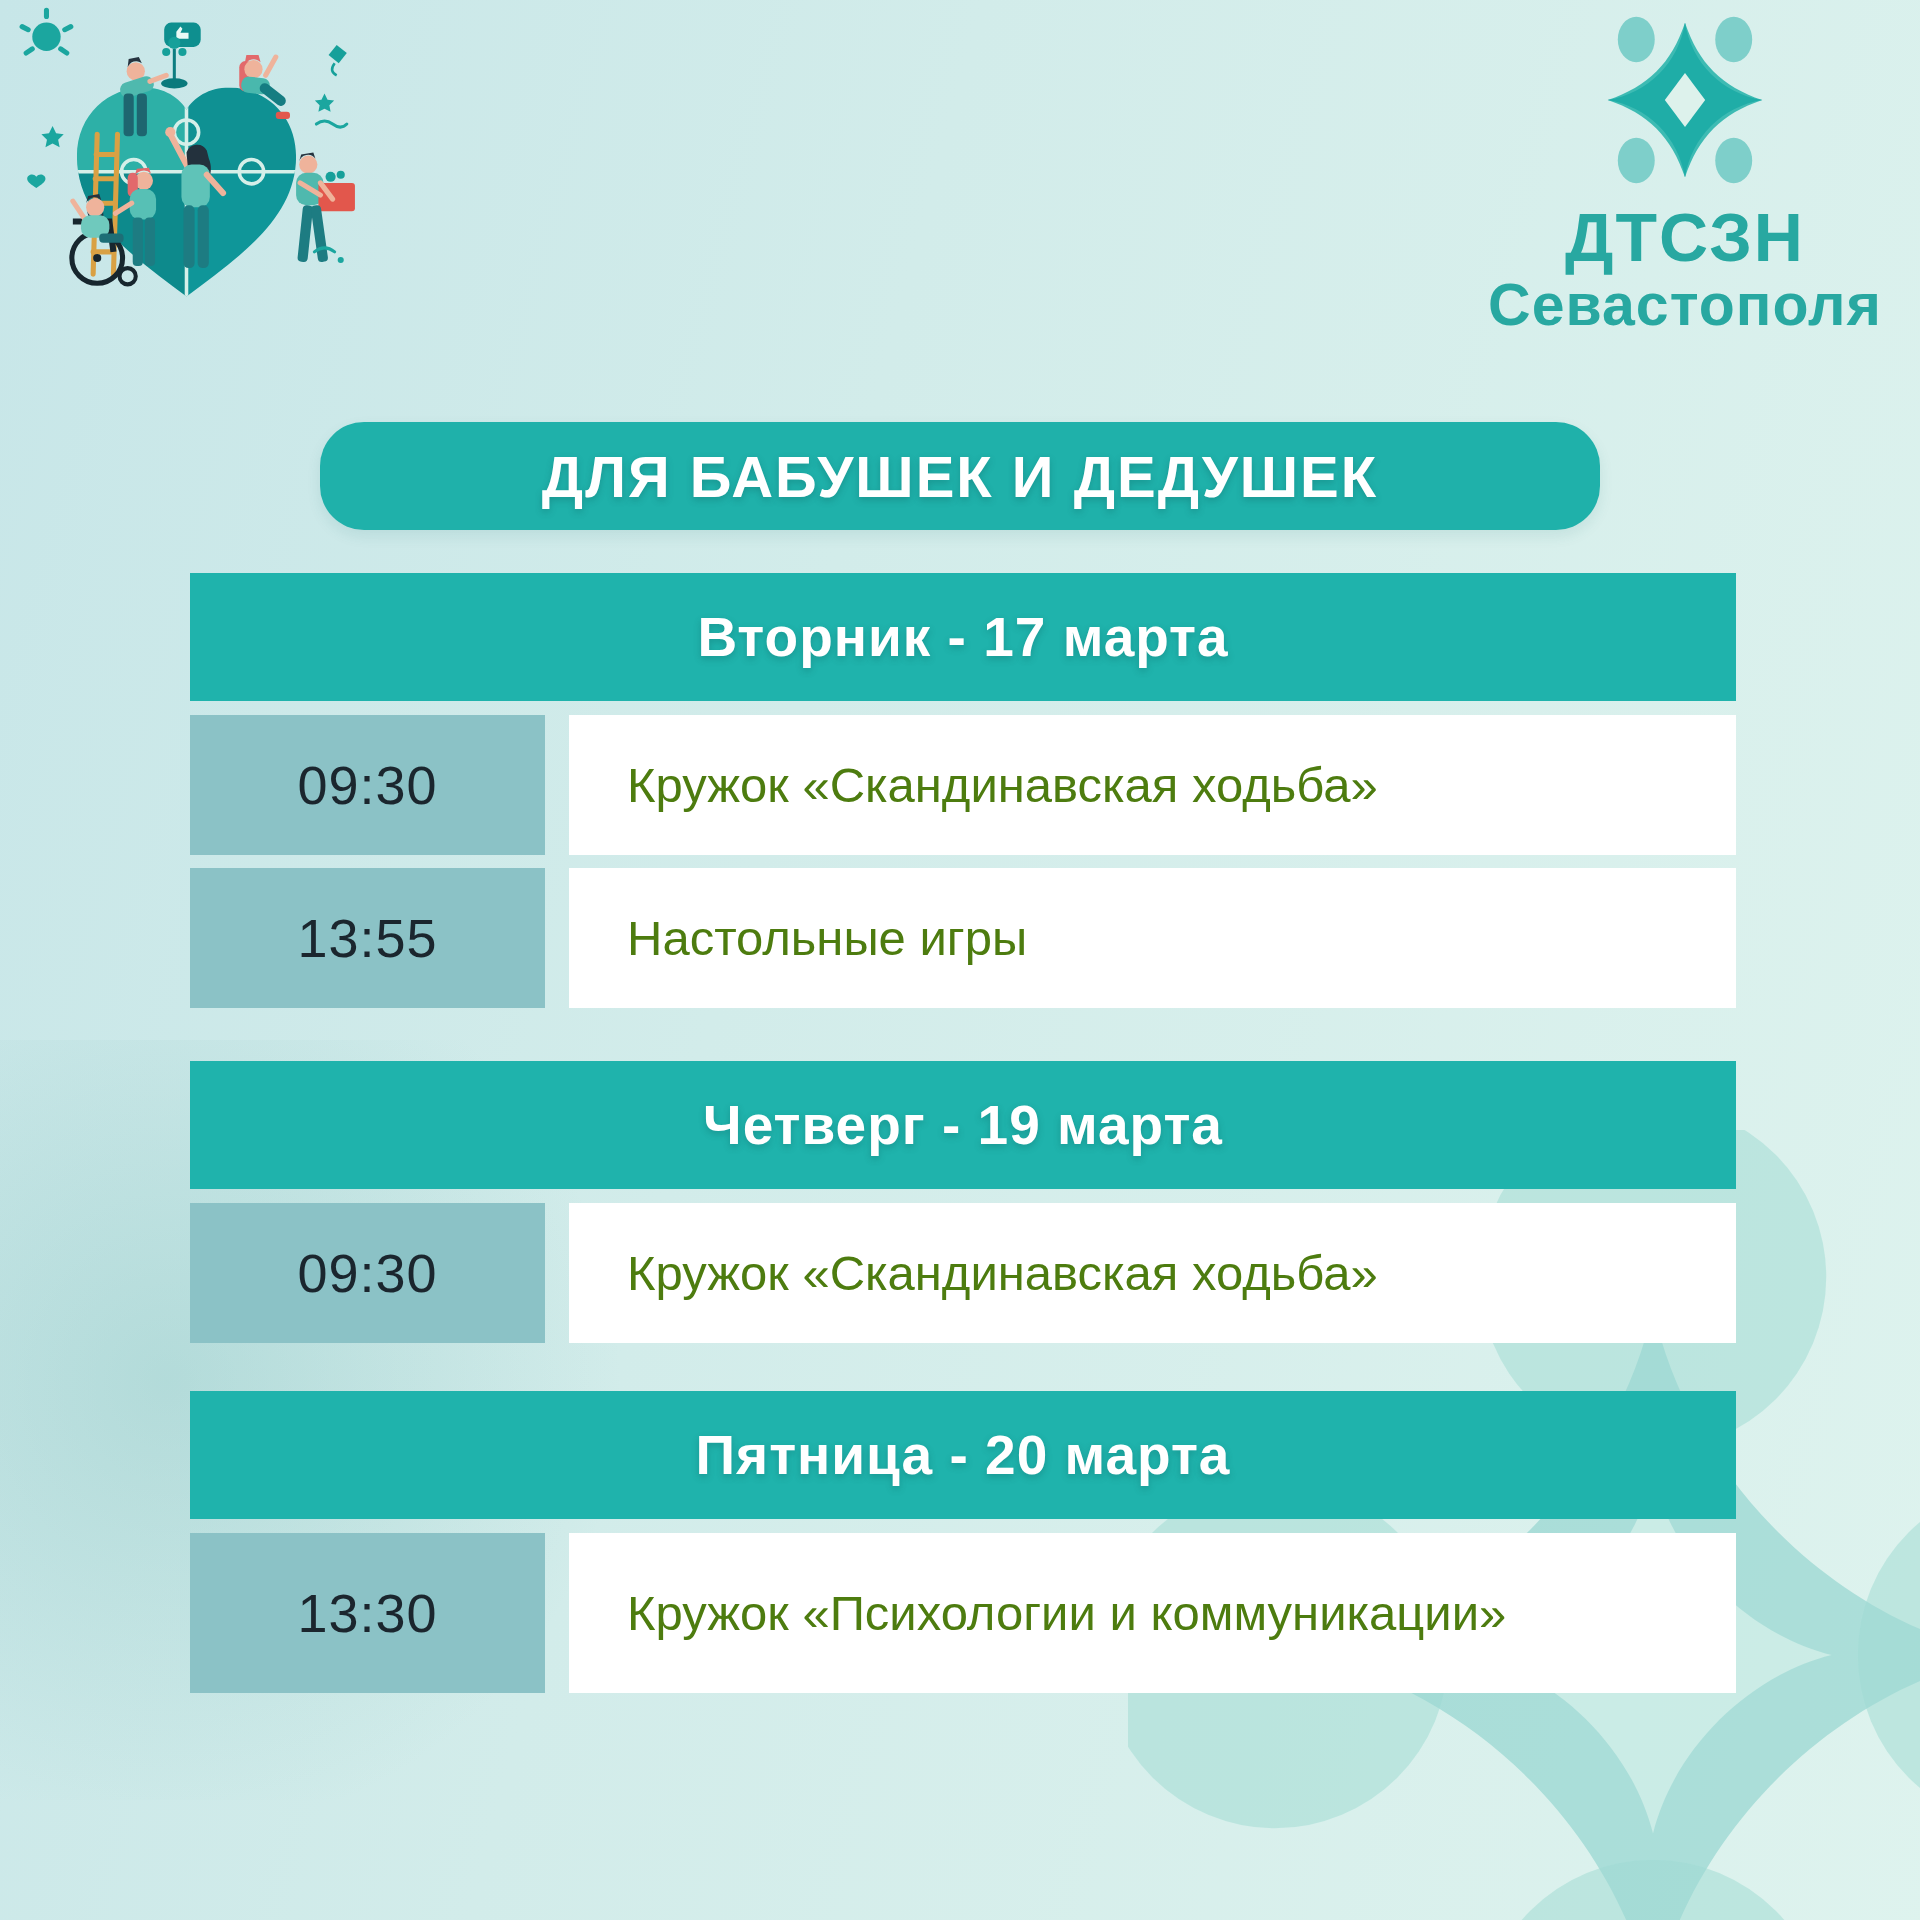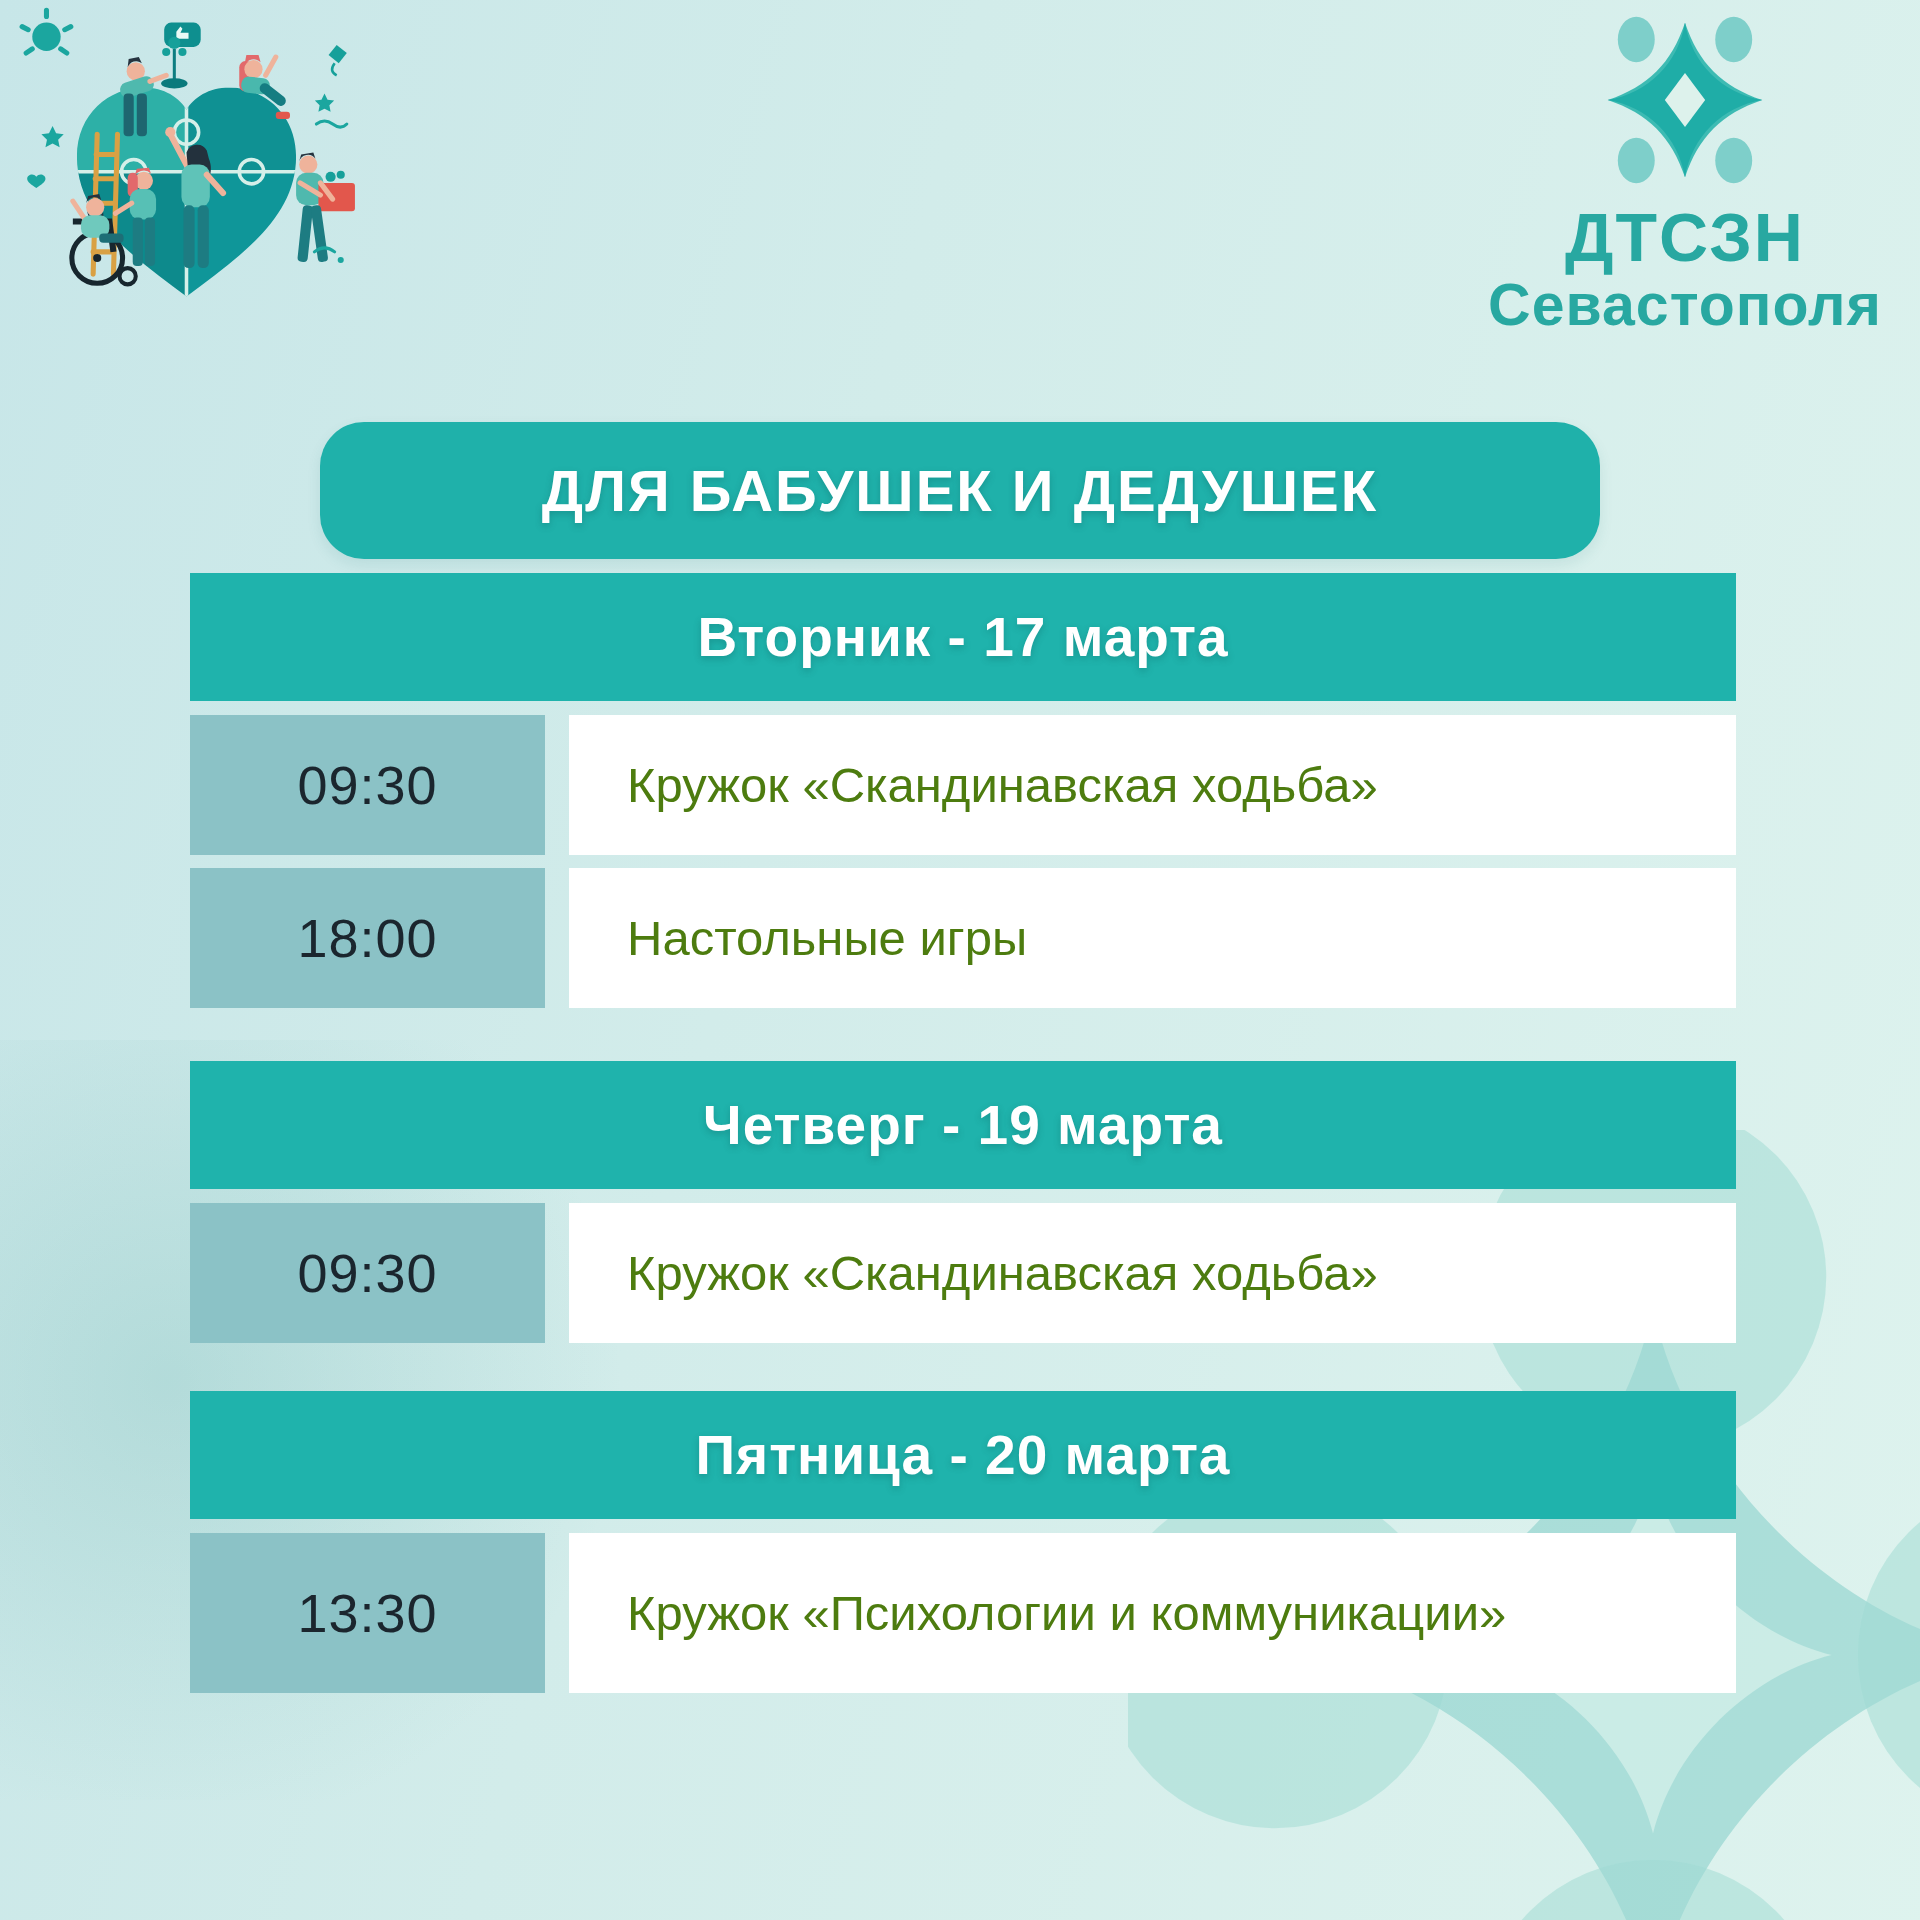--- a/index.html
+++ b/index.html
@@ -17,21 +17,21 @@
   }
   .decor-br{position:absolute;right:-230px;bottom:-260px;width:1050px;height:1050px;opacity:.5;pointer-events:none;}
   
   .illustration{position:absolute;left:14px;top:4px;width:345px;height:305px;}
   .logo{position:absolute;right:28px;top:16px;width:470px;text-align:center;}
   .logo-mark{width:172px;height:168px;margin:0 auto;display:block;}
   .logo-line1{margin-top:18px;font-size:68px;font-weight:700;color:#28a8a1;letter-spacing:2px;line-height:1.05;}
   .logo-line2{font-size:59px;font-weight:700;color:#28a8a1;letter-spacing:1px;line-height:1.1;}
   
   .title-pill{
-    position:absolute;left:320px;top:422px;width:1280px;height:137px;border-radius:44px;
+    position:absolute;left:320px;top:422px;width:1280px;height:108px;border-radius:44px;
     background:#1fb1aa;display:flex;align-items:center;justify-content:center;
     box-shadow:0 6px 14px rgba(23,110,106,.10);
   }
   .title-pill span{
     color:#ffffff;font-size:58px;font-weight:800;letter-spacing:2px;
     text-shadow:0 3px 7px rgba(10,80,78,.28);white-space:nowrap;
   }
   
   .schedule{position:absolute;left:190px;top:573px;width:1546px;}
   .day-header{
@@ -218,21 +218,21 @@
 
     <section class="day">
       <div class="day-header">
         <span>Вторник - 17 марта</span>
       </div>
       <div class="row">
         <div class="time">09:30</div>
         <div class="activity">Кружок «Скандинавская ходьба»</div>
       </div>
       <div class="row">
-        <div class="time">18:00</div>
+        <div class="time">13:55</div>
         <div class="activity">Настольные игры</div>
       </div>
     </section>
 
     <section class="day gap-lg">
       <div class="day-header">
         <span>Четверг - 19 марта</span>
       </div>
       <div class="row">
         <div class="time">09:30</div>

